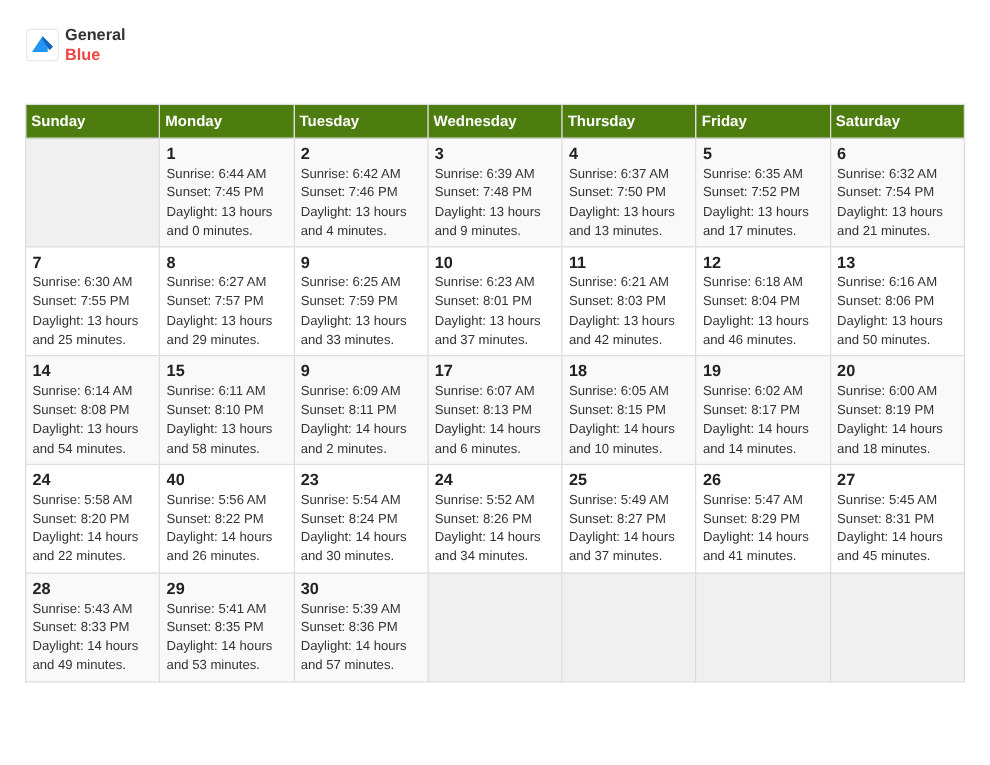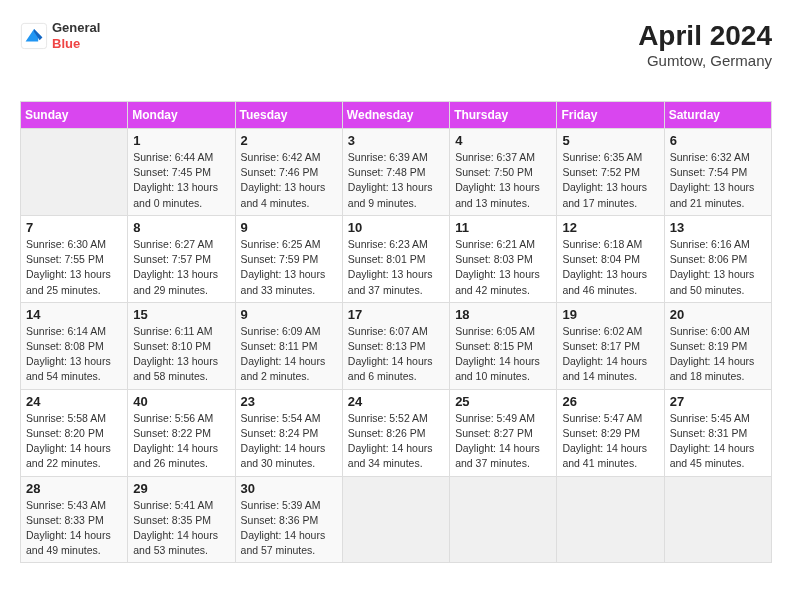--- a/index.html
+++ b/index.html
@@ -46,21 +46,21 @@
       font-size: 15px;
       color: #444;
       font-weight: normal;
     }
     .calendar {
       width: 100%;
       border-collapse: collapse;
       font-size: 11px;
     }
     .calendar thead tr th {
-      background: #d946ef;
+      background: #4d7c0f;
       color: #fff;
       padding: 6px 4px;
       text-align: left;
       font-size: 12px;
       font-weight: bold;
       border: 1px solid #ddd;
     }
     .calendar tbody tr td {
       vertical-align: top;
       padding: 4px 5px;
@@ -100,24 +100,20 @@
     <svg class="logo-icon" viewBox="0 0 40 40">
       <rect x="2" y="2" width="36" height="36" rx="4" fill="#fff" stroke="#ddd" stroke-width="1"></rect>
       <polygon points="8,28 20,10 32,22 26,22 26,28" fill="#2196F3"></polygon>
       <polygon points="20,14 28,26 32,22 20,10" fill="#1565C0"></polygon>
     </svg>
     <div class="logo-text">
       <span>General</span>
       <span>Blue</span>
     </div>
   </div>
-  <div class="title-block">
-    <h1>April 2024</h1>
-    <h2>Gumtow, Germany</h2>
-  </div>
 </div>
 
 <table class="calendar">
   <thead>
     <tr>
     <th>Sunday</th>
         <th>Monday</th>
         <th>Tuesday</th>
         <th>Wednesday</th>
         <th>Thursday</th>

